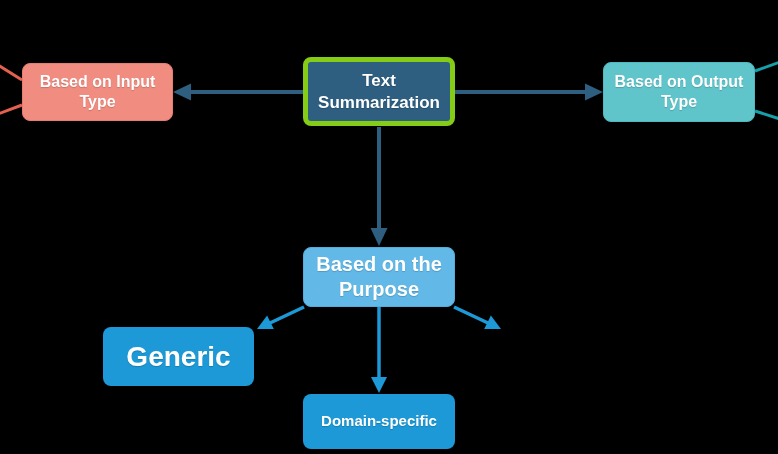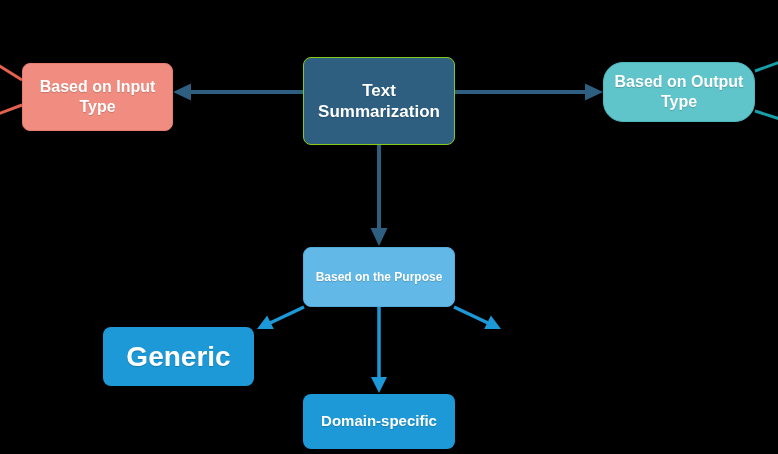--- a/index.html
+++ b/index.html
@@ -29,49 +29,49 @@
     align-items: center;
     justify-content: center;
     text-align: center;
     color: #ffffff;
     font-weight: bold;
     box-sizing: border-box;
     line-height: 1.25;
     text-shadow: 0 1px 1px rgba(0,0,0,0.18);
   }
   .node-root {
-    left: 303px; top: 57px; width: 152px; height: 88px;
+    left: 303px; top: 57px; width: 152px; height: 69px;
     background: #2E5F80;
-    border: 1px solid #84cc16;
+    border: 5px solid #84cc16;
     border-radius: 8px;
     font-size: 17px;
     padding: 2px 8px;
   }
   .node-input {
-    left: 22px; top: 63px; width: 151px; height: 68px;
+    left: 22px; top: 63px; width: 151px; height: 58px;
     background: #F08D80;
     border: 1px solid #E87C6E;
     border-radius: 8px;
     font-size: 16px;
     padding: 2px 8px;
   }
   .node-output {
     left: 603px; top: 62px; width: 152px; height: 60px;
     background: #5FC5CB;
     border: 1px solid #4DB9C0;
-    border-radius: 20px;
+    border-radius: 8px;
     font-size: 16px;
     padding: 2px 8px;
   }
   .node-purpose {
     left: 303px; top: 247px; width: 152px; height: 60px;
     background: #62B9E8;
     border: 1px solid #54ACDC;
     border-radius: 8px;
-    font-size: 12px;
+    font-size: 20px;
     padding: 18px 8px;
   }
   .node-generic {
     left: 103px; top: 327px; width: 151px; height: 59px;
     background: #1C99D6;
     border-radius: 8px;
     font-size: 28px;
     padding: 2px 8px;
   }
   .node-domain {

